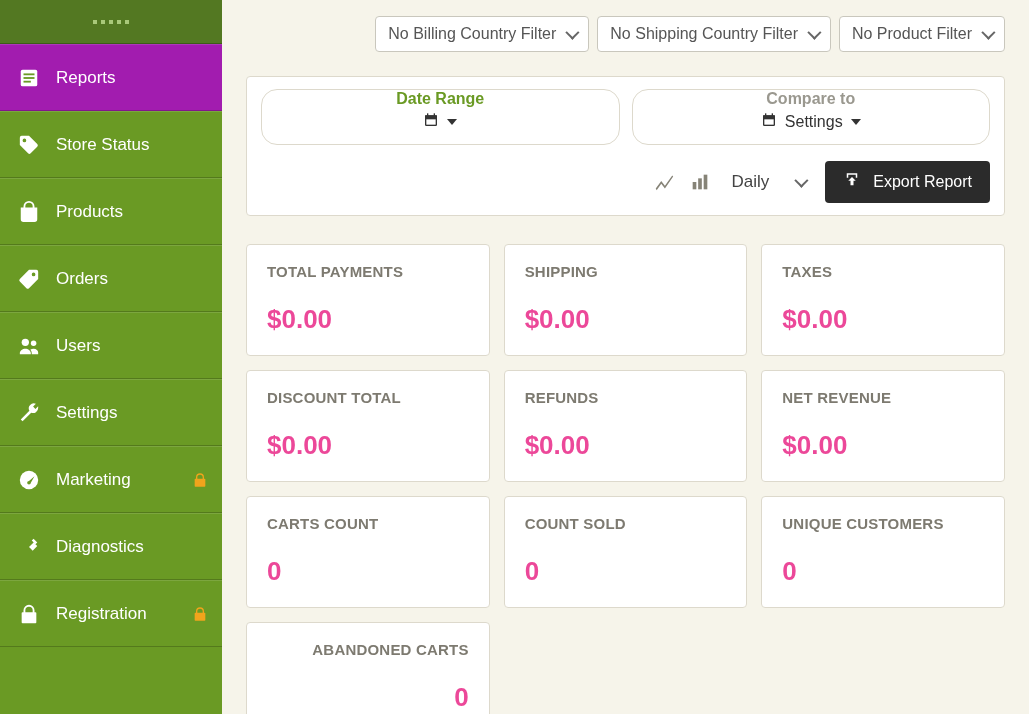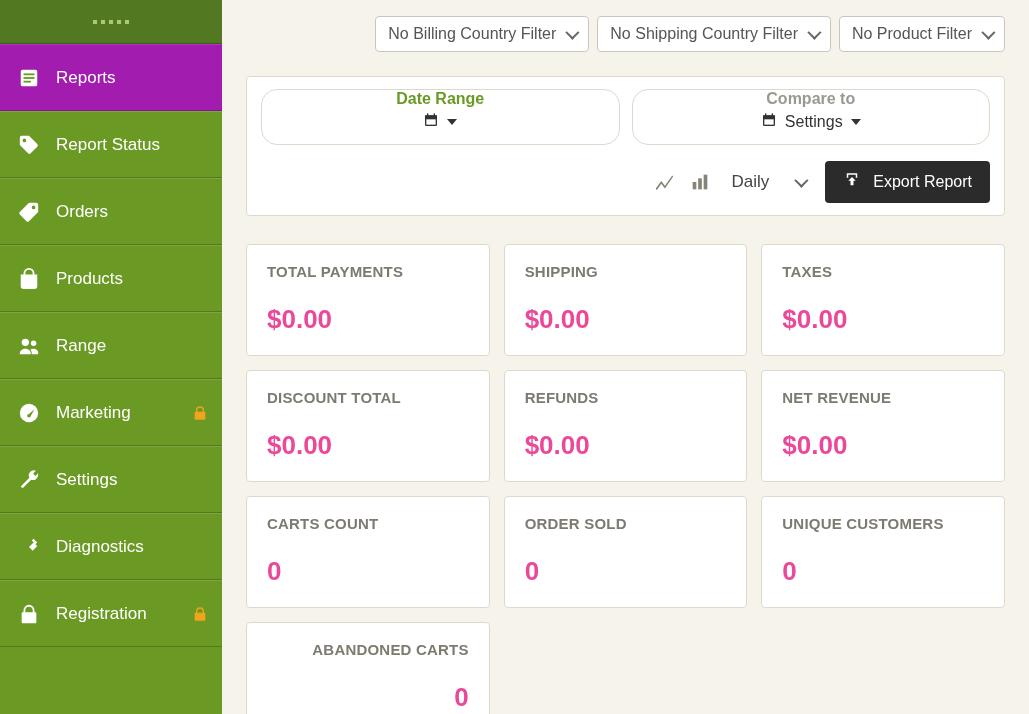--- a/index.html
+++ b/index.html
@@ -217,74 +217,74 @@
     </span>
     <span>Reports</span>
   </div>
 
   <div class="menu-item">
     <span class="icon">
       <svg viewBox="0 0 24 24" width="22" height="22">
           <path d="M21 11l-9-9H4a2 2 0 0 0-2 2v8l9 9a2 2 0 0 0 2.8 0L21 13.8A2 2 0 0 0 21 11zM7 9a2 2 0 1 1 2-2A2 2 0 0 1 7 9z"></path>
         </svg>
     </span>
-    <span>Report Status</span>
+    <span>Store Status</span>
+  </div>
+
+  <div class="menu-item">
+    <span class="icon">
+      <svg viewBox="0 0 24 24" width="22" height="22">
+          <path d="M6 7V6a6 6 0 0 1 12 0v1h3v13a3 3 0 0 1-3 3H6a3 3 0 0 1-3-3V7zm2 0h8V6a4 4 0 0 0-8 0z"></path>
+        </svg>
+    </span>
+    <span>Products</span>
   </div>
 
   <div class="menu-item">
     <span class="icon">
       <svg viewBox="0 0 24 24" width="22" height="22">
           <path d="M20 2h-8L2 12a2 2 0 0 0 0 2.8L9.2 22a2 2 0 0 0 2.8 0L22 12V4a2 2 0 0 0-2-2zm-3 7a2 2 0 1 1 2-2 2 2 0 0 1-2 2z"></path>
         </svg>
     </span>
     <span>Orders</span>
-  </div>
-
-  <div class="menu-item">
-    <span class="icon">
-      <svg viewBox="0 0 24 24" width="22" height="22">
-          <path d="M6 7V6a6 6 0 0 1 12 0v1h3v13a3 3 0 0 1-3 3H6a3 3 0 0 1-3-3V7zm2 0h8V6a4 4 0 0 0-8 0z"></path>
-        </svg>
-    </span>
-    <span>Products</span>
   </div>
 
   <div class="menu-item">
     <span class="icon">
       <svg viewBox="0 0 24 24" width="22" height="22">
           <circle cx="8" cy="8" r="4"></circle>
           <circle cx="17" cy="9" r="3"></circle>
           <path d="M2 20c0-3 3-5 6-5s6 2 6 5v1H2zm13 1v-1c0-1.5-.6-2.8-1.6-3.8 1-.8 2.3-1.2 3.6-1.2 3 0 5 2 5 4v2z"></path>
         </svg>
     </span>
-    <span>Range</span>
+    <span>Users</span>
+  </div>
+
+  <div class="menu-item">
+    <span class="icon">
+      <svg viewBox="0 0 24 24" width="22" height="22">
+          <path d="M22 6.5a5.5 5.5 0 0 1-7.6 5.1L5 21l-2-2 9.4-9.4A5.5 5.5 0 0 1 19.5 2l-3 3 2.5 2.5 3-3z"></path>
+        </svg>
+    </span>
+    <span>Settings</span>
   </div>
 
   <div class="menu-item">
     <span class="icon">
       <svg viewBox="0 0 24 24" width="22" height="22">
           <circle cx="12" cy="12" r="10"></circle>
           <path fill="#6a9a24" d="M12 13l6-5-4 7a2 2 0 1 1-2-2z"></path>
         </svg>
     </span>
     <span>Marketing</span>
     <span class="lock">
       <svg viewBox="0 0 24 24">
           <path d="M6 10V8a6 6 0 1 1 12 0v2h1a1 1 0 0 1 1 1v10a1 1 0 0 1-1 1H5a1 1 0 0 1-1-1V11a1 1 0 0 1 1-1zm2 0h8V8a4 4 0 1 0-8 0z"></path>
         </svg>
     </span>
-  </div>
-
-  <div class="menu-item">
-    <span class="icon">
-      <svg viewBox="0 0 24 24" width="22" height="22">
-          <path d="M22 6.5a5.5 5.5 0 0 1-7.6 5.1L5 21l-2-2 9.4-9.4A5.5 5.5 0 0 1 19.5 2l-3 3 2.5 2.5 3-3z"></path>
-        </svg>
-    </span>
-    <span>Settings</span>
   </div>
 
   <div class="menu-item">
     <span class="icon">
       <svg viewBox="0 0 24 24" width="22" height="22">
           <path d="M3 21l2 2 9-9 2 2 5-5-4-4-5 5 2 2-9 9zm14-18l4 4-2 2-4-4z"></path>
         </svg>
     </span>
     <span>Diagnostics</span>
   </div>
@@ -407,21 +407,21 @@
     </div>
     <div class="card">
       <div class="label">NET REVENUE</div>
       <div class="value">$0.00</div>
     </div>
     <div class="card">
       <div class="label">CARTS COUNT</div>
       <div class="value">0</div>
     </div>
     <div class="card">
-      <div class="label">ORDER SOLD</div>
+      <div class="label">COUNT SOLD</div>
       <div class="value">0</div>
     </div>
     <div class="card">
       <div class="label">UNIQUE CUSTOMERS</div>
       <div class="value">0</div>
     </div>
     <div class="card abandoned">
       <div class="label">ABANDONED CARTS</div>
       <div class="value">0</div>
     </div>

